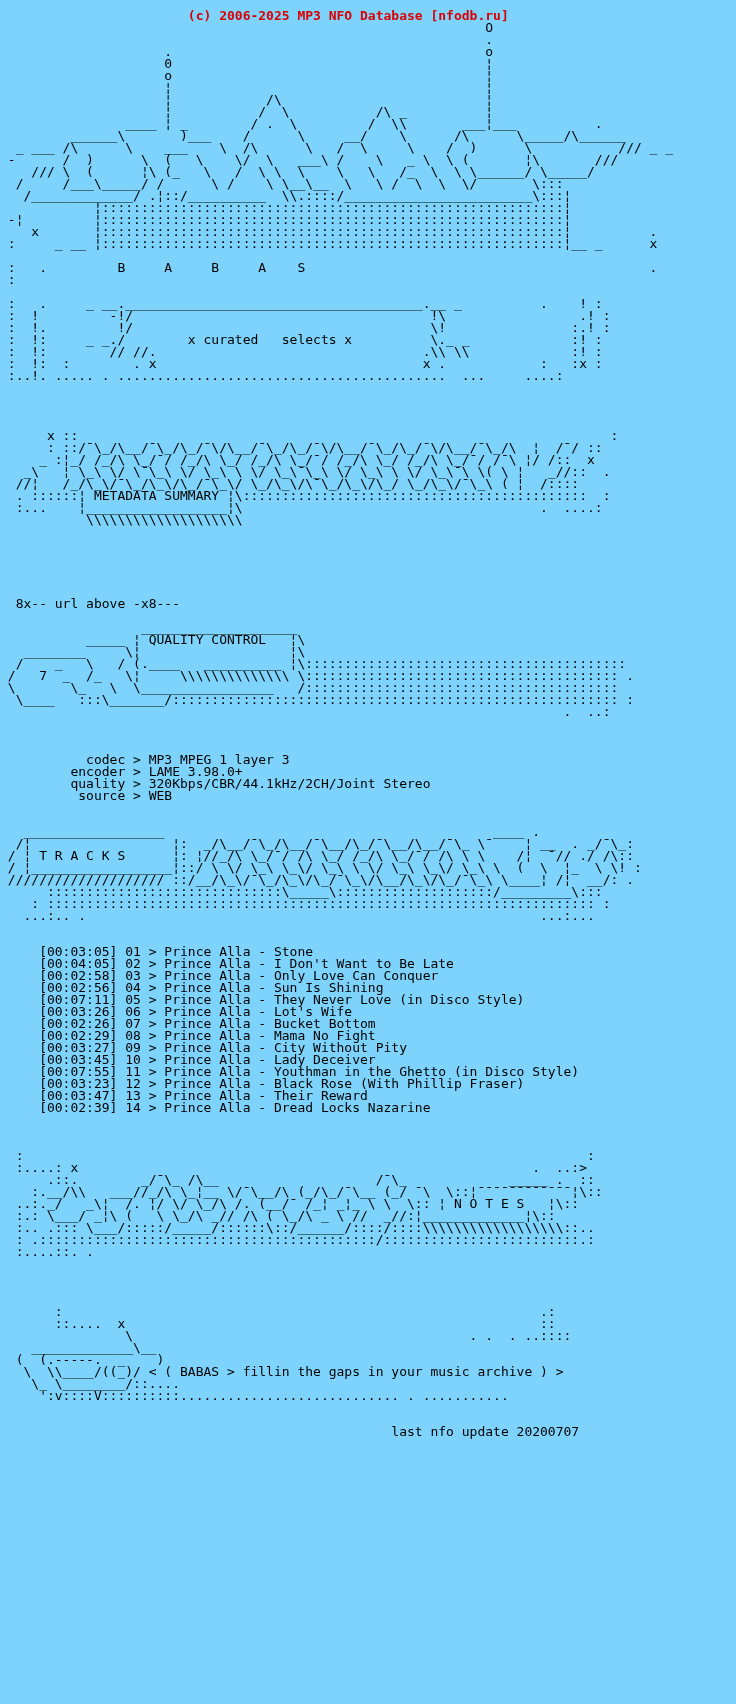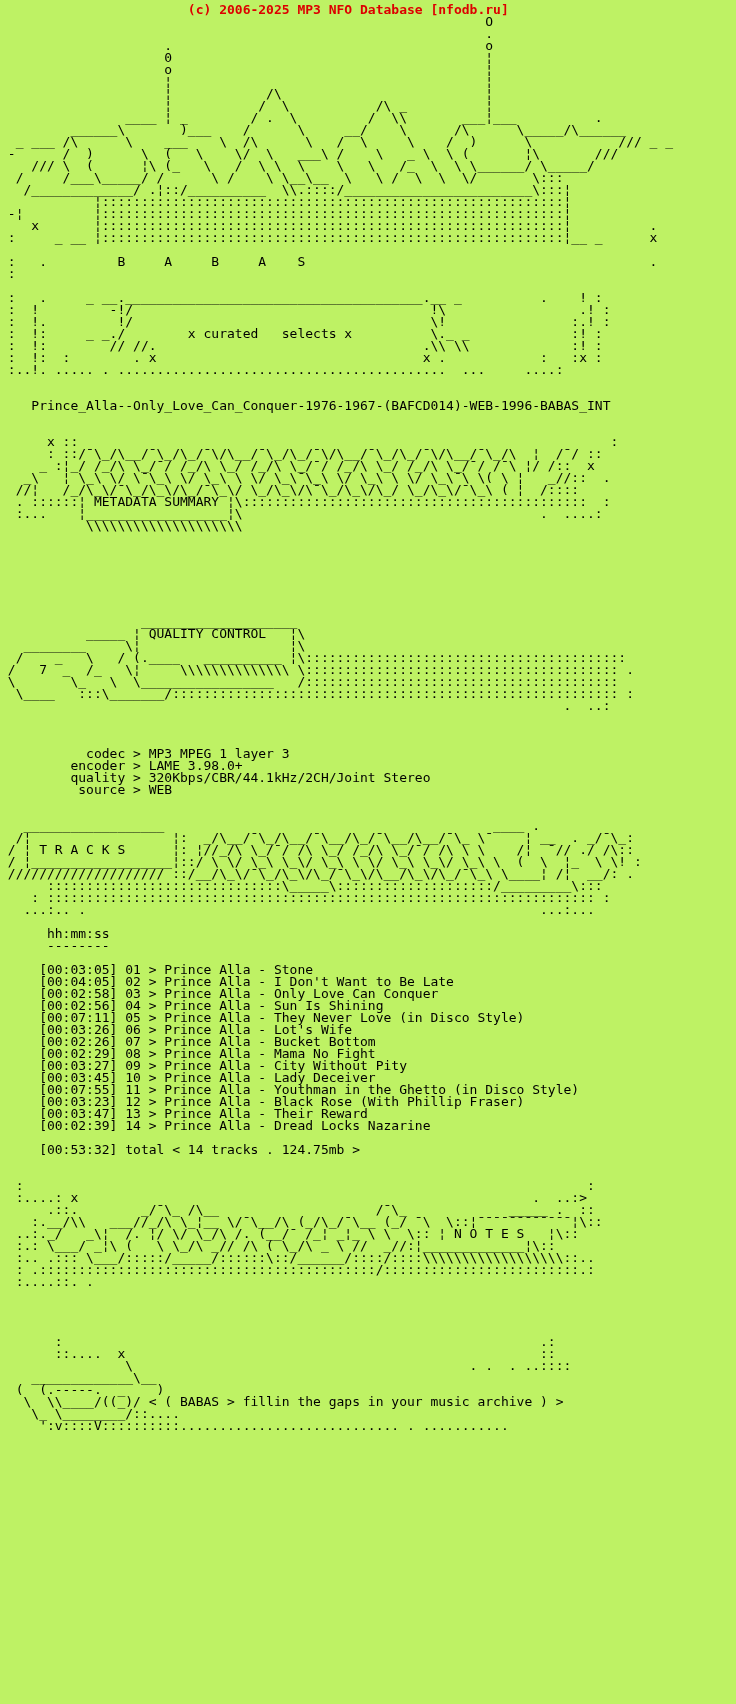--- a/index.html
+++ b/index.html
@@ -1,22 +1,22 @@
 <!DOCTYPE html>
 <html><head>
 <meta charset="utf-8">
 <style>
   html,body{margin:0;padding:0;background:#ffffff;}
   .page{
     position:relative;
     width:736px;
     height:1704px;
     overflow:hidden;
-    background:#bef264;
-    padding-top:4px;
+    background:#7dd3fc;
+    padding-top:10px;
     box-sizing:border-box;
   }
   .ln{
     font-family:"DejaVu Sans Mono","Liberation Mono",monospace;
     font-size:13px;
     line-height:12px;
     white-space:pre;
     color:#000000;
     margin:0;
   }
@@ -56,40 +56,40 @@
  :   .     _ __.______________________________________.__ _          .    ! :
  :  !         -!/                                      !\                 .! :
  :  !.         !/                                      \!                :.! :
  :  !:     _ _./        x curated   selects x          \._ _             :! :
  :  !:        // //.                                  .\\ \\             :! :
  :  !:  :        . x                                  x .            :   :x :
  :..!. ..... . ..........................................  ...     ....:</div>
 
   <div class="sp" style="height:24px"></div>
 
-  <div class="ln">    Prince_Alla--Only_Love_Can_Conquer-1976-1967-(BAFCD014)-WEB-1996-BABAS_INT</div>
 
   <div class="sp" style="height:24px"></div>
 
   <div class="ln">      x ::                                                                    :
       : ::/¯\_/\__/¯\_/\_/¯\/\__/¯\_/\_/¯\/\__/¯\_/\_/¯\/\__/¯\_/\  ¦  /¯/ ::
      _ :¦_/ /_/\ \_/¯/ /_/\ \_/ /_/\ \_/¯/ /_/\ \_/ /_/\ \_/¯/ /¯\ ¦/ /::  x
    _\   ¦ \_\ \/ \¯\_\ \/ \_\ \ \/ \_\¯\_\ \/ \_\ \ \/ \_\¯\ \( \ ¦   _//::  .
   //¦   /_/\_\/¯\_/\_\/\_/¯\_\/ \_/\_\/\¯\_/\_\/\_/ \_/\_\/¯\_\ ( ¦  /::::
   . ::::::¦ METADATA SUMMARY ¦\::::::::::::::::::::::::::::::::::::::::::::  :
   :...    ¦__________________¦\                                      .  ....:
            \\\\\\\\\\\\\\\\\\\\</div>
 
   <div class="sp" style="height:24px"></div>
 
 
   <div class="sp" style="height:24px"></div>
 
   <div class="sp" style="height:12px"></div>
   <div class="sp" style="height:12px"></div>
+  <div class="ln">  8x-- url above -x8---</div>
 
   <div class="sp" style="height:12px"></div>
 
   <div class="ln">                  ____________________
            _____ ¦ QUALITY CONTROL   ¦\
    ________     \¦                   ¦\
   /    _   \   / (.____   __________ ¦\:::::::::::::::::::::::::::::::::::::::::
  /   7  _  /_   \¦     \\\\\\\\\\\\\\ \:::::::::::::::::::::::::::::::::::::::: .
  \       \_   \  \_________________   /::::::::::::::::::::::::::::::::::::::::
   \____   :::\_______/::::::::::::::::::::::::::::::::::::::::::::::::::::::::: :
@@ -108,43 +108,40 @@
   /¦                  ¦:  _/\__/¯\_/\__/¯\__/\_/¯\__/\__/¯\_ \¯    ¦ __  . _/¯\_:
  / ¦ T R A C K S      ¦: ¦//_/\ \_/¯/ /\ \_/ /_/\ \_/¯/ /\ \ \    /¦  ¯// ./ /\::
  / ¦__________________¦::/ \ \/ \_\ \_\/ \_\ \ \/ \_\ \_\/ \_\ \  (  \  ¦_  \ \! :
  //////////////////// ::/__/\_\/¯\_/\_\/\_/¯\_\/\__/\_\/\_/¯\_\ \____¦ /¦  __/: .
       ::::::::::::::::::::::::::::::\_____\::::::::::::::::::::/_________\:::
     : :::::::::::::::::::::::::::::::::::::::::::::::::::::::::::::::::::::: :
    ...:.. .                                                          ...:...</div>
 
   <div class="sp" style="height:12px"></div>
 
-  <div class="ln">      hh:mm:ss
-      --------</div>
 
   <div class="sp" style="height:12px"></div>
 
   <div class="ln">     [00:03:05] 01 &gt; Prince Alla - Stone
      [00:04:05] 02 &gt; Prince Alla - I Don't Want to Be Late
      [00:02:58] 03 &gt; Prince Alla - Only Love Can Conquer
      [00:02:56] 04 &gt; Prince Alla - Sun Is Shining
      [00:07:11] 05 &gt; Prince Alla - They Never Love (in Disco Style)
      [00:03:26] 06 &gt; Prince Alla - Lot's Wife
      [00:02:26] 07 &gt; Prince Alla - Bucket Bottom
      [00:02:29] 08 &gt; Prince Alla - Mama No Fight
      [00:03:27] 09 &gt; Prince Alla - City Without Pity
      [00:03:45] 10 &gt; Prince Alla - Lady Deceiver
      [00:07:55] 11 &gt; Prince Alla - Youthman in the Ghetto (in Disco Style)
      [00:03:23] 12 &gt; Prince Alla - Black Rose (With Phillip Fraser)
      [00:03:47] 13 &gt; Prince Alla - Their Reward
      [00:02:39] 14 &gt; Prince Alla - Dread Locks Nazarine</div>
 
   <div class="sp" style="height:12px"></div>
 
-  <div class="ln">     [00:53:32] total &lt; 14 tracks . 124.75mb &gt;</div>
 
   <div class="sp" style="height:24px"></div>
 
   <div class="ln">  :                                                                        :
   :....: x                                                          .  ..:&gt;
       .::.        _/¯\_ /\__                    /¯\_             _____ .  ::
     :.__/\\   ___//_/\ \_¦__ \/¯\__/\ (_/\_/¯\__ (_/ ¯\  \::¦¯¯¯¯¯¯¯¯¯¯¯¯¦\::
   ..:._/   _\¦  /. ¦/ \/ \_/\ /. (__/¯ /_¦ _¦_ \ \  \:: ¦ N O T E S   ¦\::
   :.: \___/ _¦\ (   \ \_/\ _// /\ ( \_/\ _ \ //  _//:¦_____________¦\::
   :.. .::: \___/:::::/_____/::::::\::/______/::::/::::\\\\\\\\\\\\\\\\\\::..
@@ -160,14 +157,15 @@
        ::....  x                                                     ::
                 \                                           . .  . ..::::
     _____________\__
   (  (.-----.  _    )
    \  \\____/((_)/ &lt; ( BABAS &gt; fillin the gaps in your music archive ) &gt;
     \_ \________/::....
      ':v::::V::::::::::............................ . ...........</div>
 
   <div class="sp" style="height:24px"></div>
 
+  <div class="ln">                                                  last nfo update 20200707</div>
 
 </div>
 
 </body></html>

